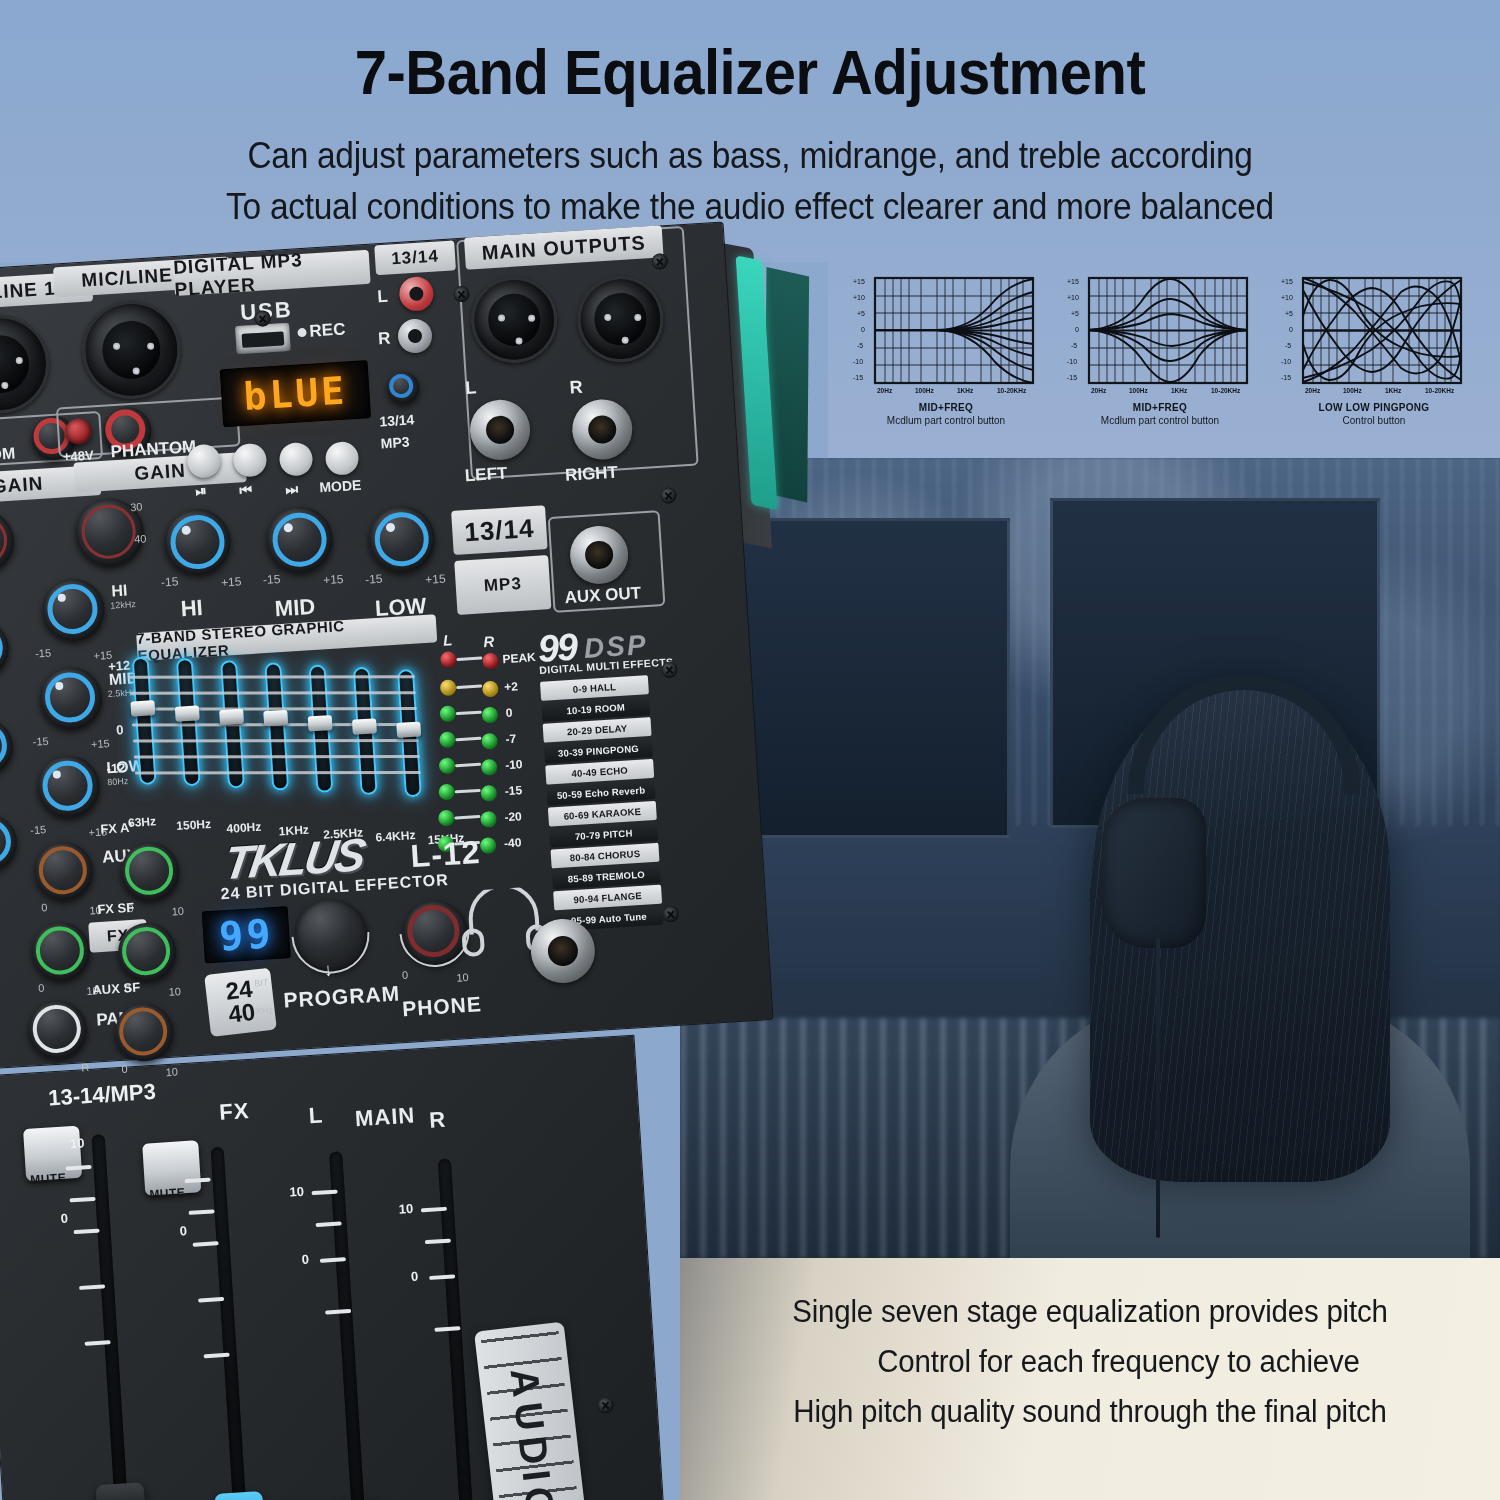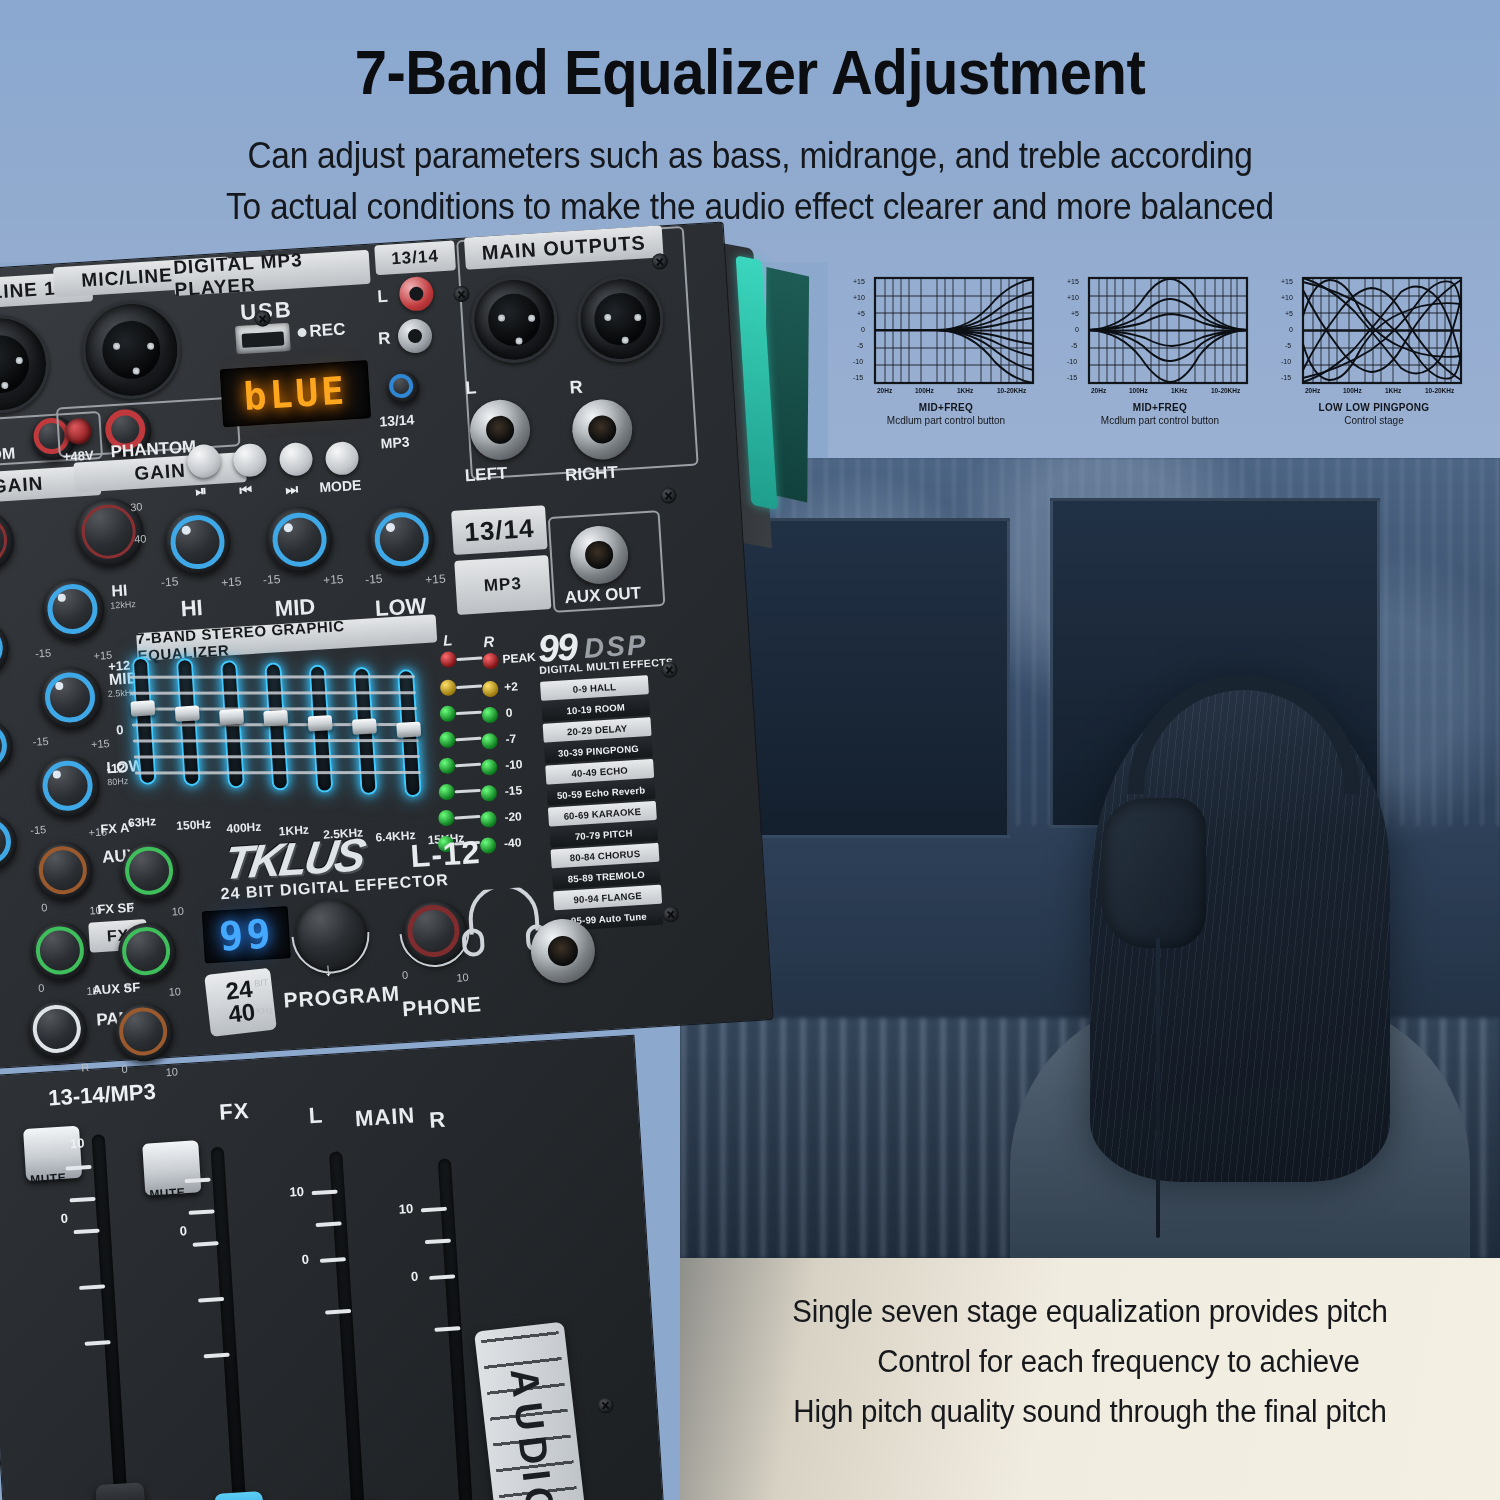--- a/index.html
+++ b/index.html
@@ -535,21 +535,21 @@
         <path d="M24 12 Q60 20 92 40 Q120 60 142 92 Q158 112 172 108 Q180 104 182 80"></path>
       </g>
       <g font-family="Liberation Sans, sans-serif" font-size="6.5" fill="#12151a" font-weight="bold">
         <text x="26" y="123">20Hz</text>
           <text x="64" y="123">100Hz</text>
         <text x="106" y="123">1KHz</text>
           <text x="146" y="123">10-20KHz</text>
       </g>
     </svg>
     <div class="chart-title">LOW LOW PINGPONG</div>
-    <div class="chart-sub">Control stage</div>
+    <div class="chart-sub">Control button</div>
   </div>
 </div>
 
 <div id="photo">
   <div class="studio-blur"></div>
   <div class="racks"></div>
   <div class="mon1"></div>
   <div class="mon2"></div>
   <div class="desk"></div>
   <div class="person">

